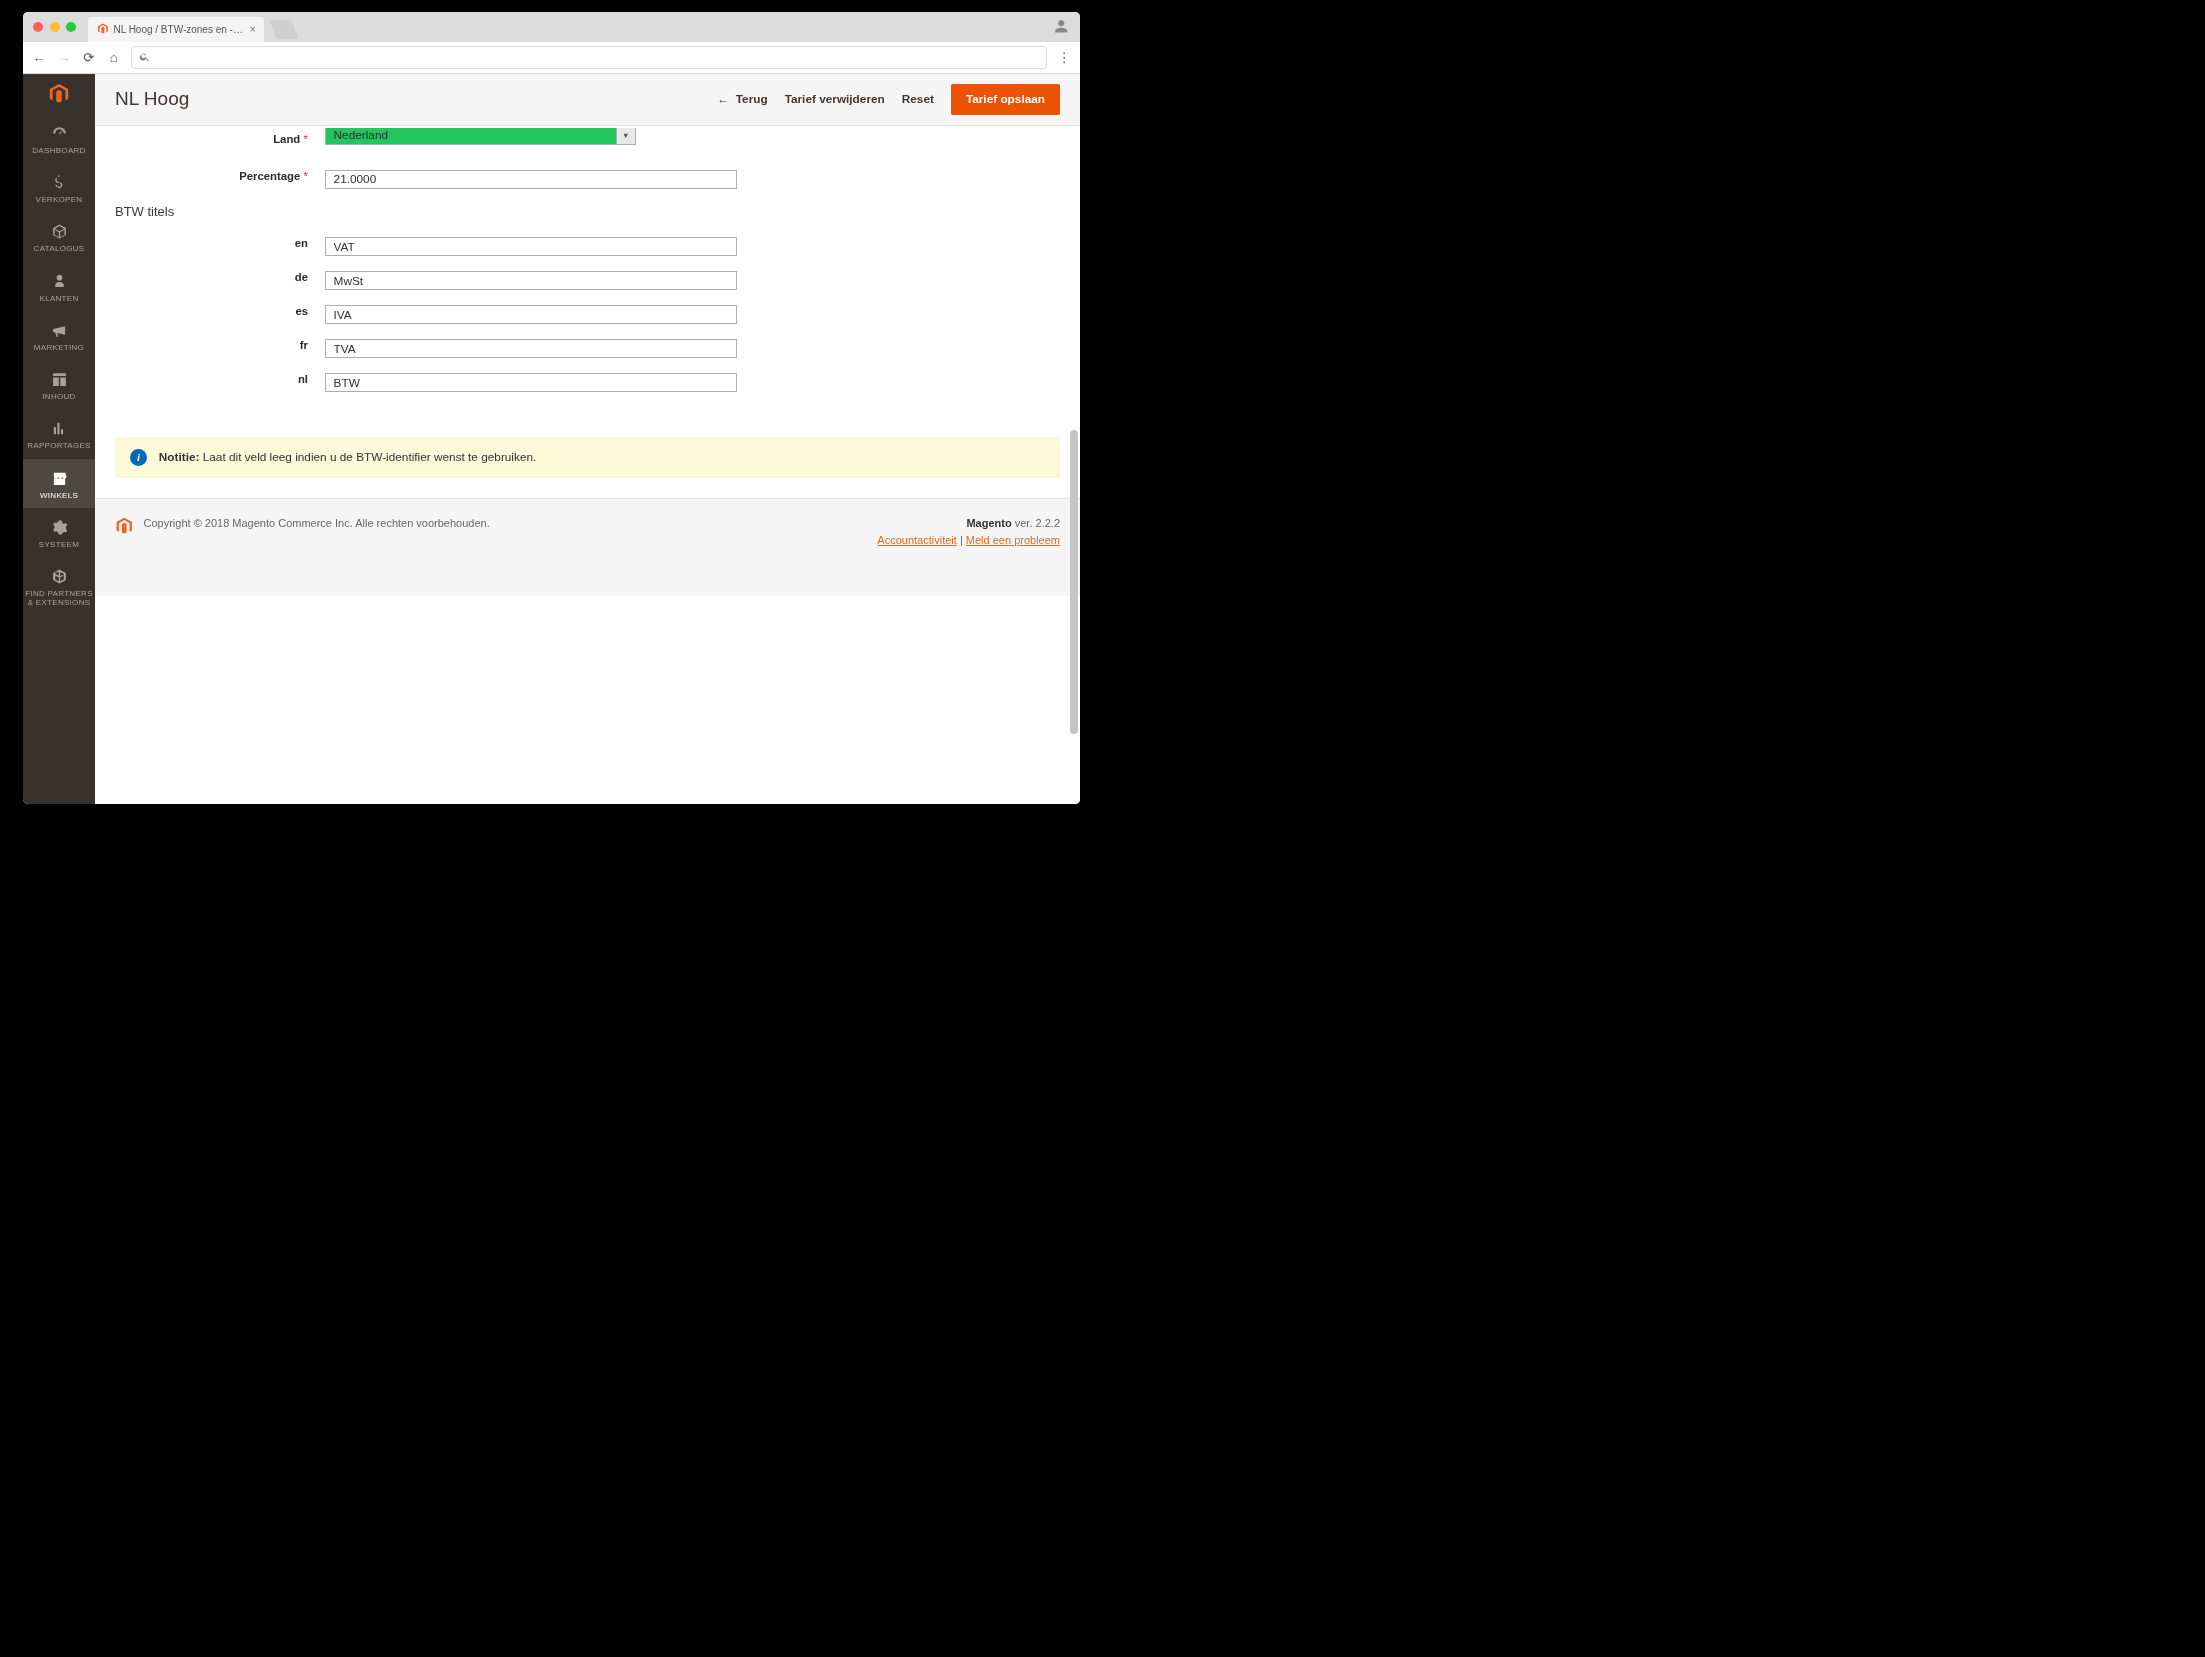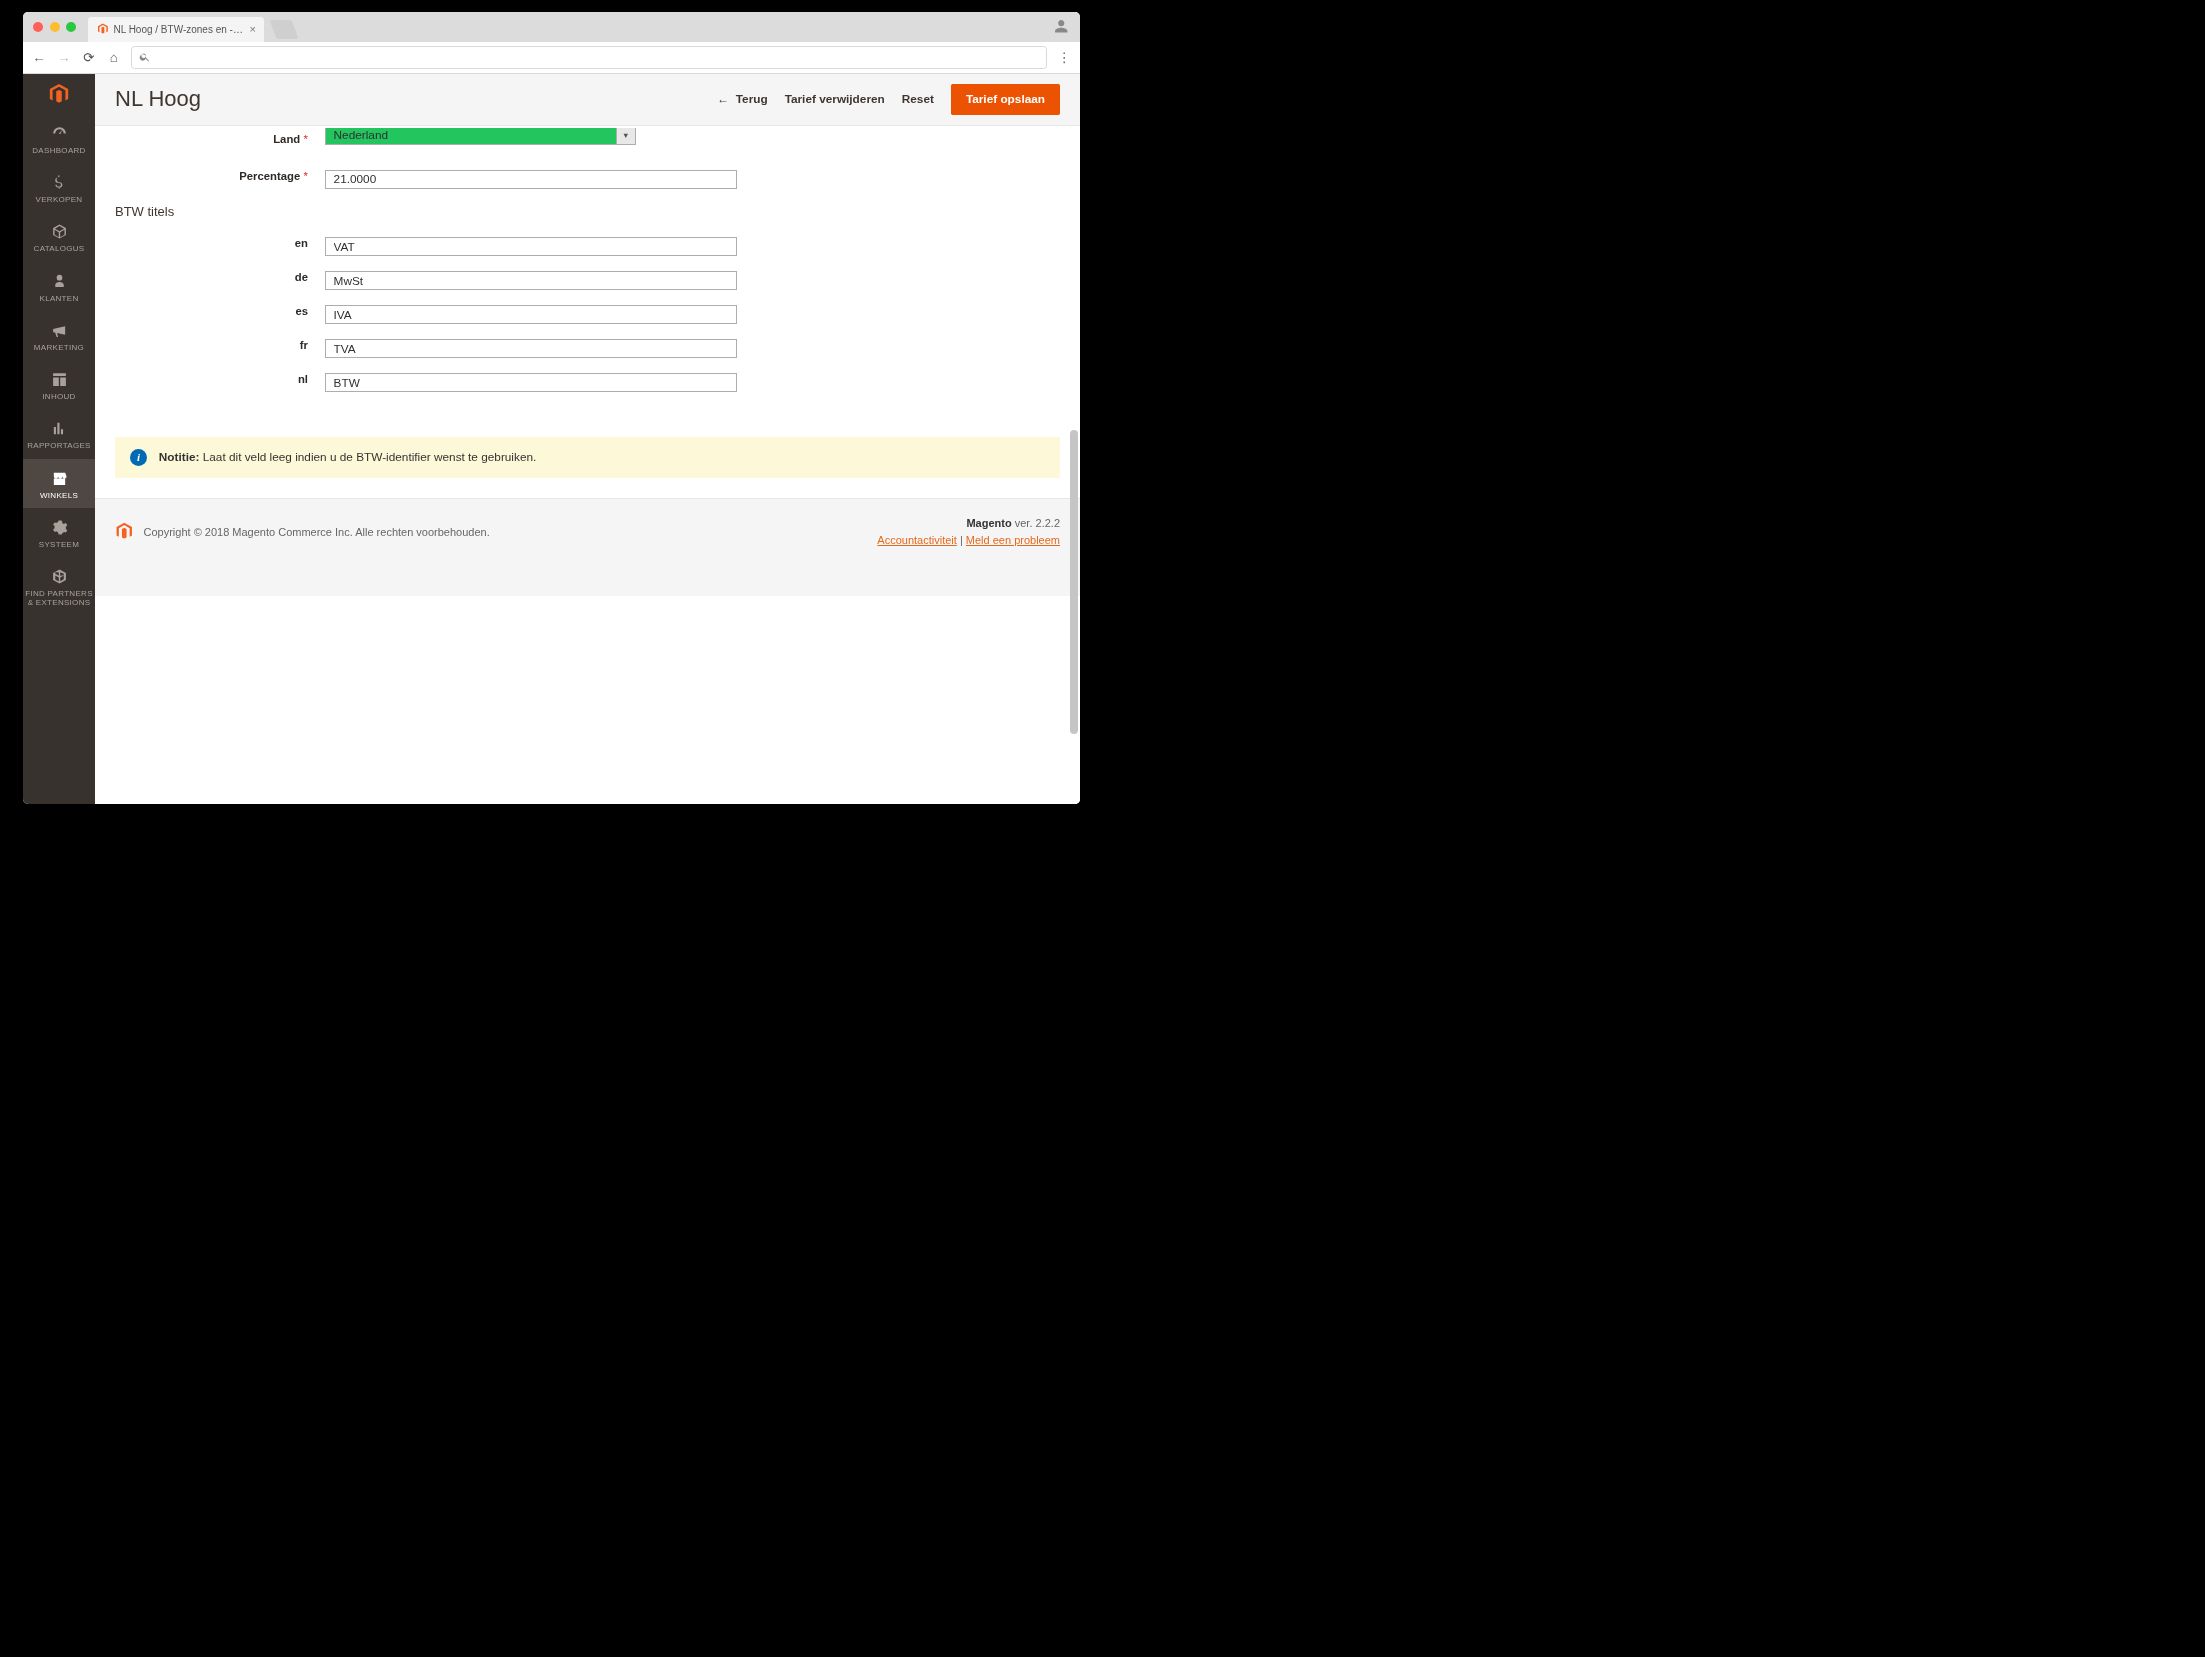--- a/index.html
+++ b/index.html
@@ -133,21 +133,21 @@
   .page-header {
     height: 52px;
     border-bottom: 0.8px solid #e6e6e6;
     display: flex;
     align-items: center;
     padding: 0 20px;
     gap: 17px;
     background:#f5f5f5;
   }
   .page-title {
-    font-size: 22px;
+    font-size: 19px;
     color: #41362f;
     font-weight: 400;
     flex: 1;
   }
   .hdr-btn {
     font-size: 11.8px;
     color: #41362f;
     font-weight: 600;
     cursor: pointer;
     display:flex; align-items:center; gap:6.7px;
@@ -223,21 +223,21 @@
   }
   .footer {
     background: #f5f5f5;
     border-top: 0.8px solid #e6e6e6;
     padding: 18.5px 20px 50px;
     display:flex;
     font-size:11px;
     color:#666;
   }
   .footer .mlogo { margin-right: 10px; }
-  .footer-left { flex:1; display:flex; align-items:center; }
+  .footer-left { flex:1; display:flex; align-items:flex-start; }
   .footer-right { text-align:right; }
   .footer-right .ver b { color:#333; }
   .footer-right a { color:#e5691c; text-decoration: underline; }
   .scrollbar-fake {
     position:absolute; right:1.7px; top:52px; bottom:1.7px; width:8.4px;
   }
   .scrollbar-thumb {
     position:absolute; left:0; right:0; top:45%; height:45%;
     background:#c5c5c5; border-radius:4.2px;
   }

